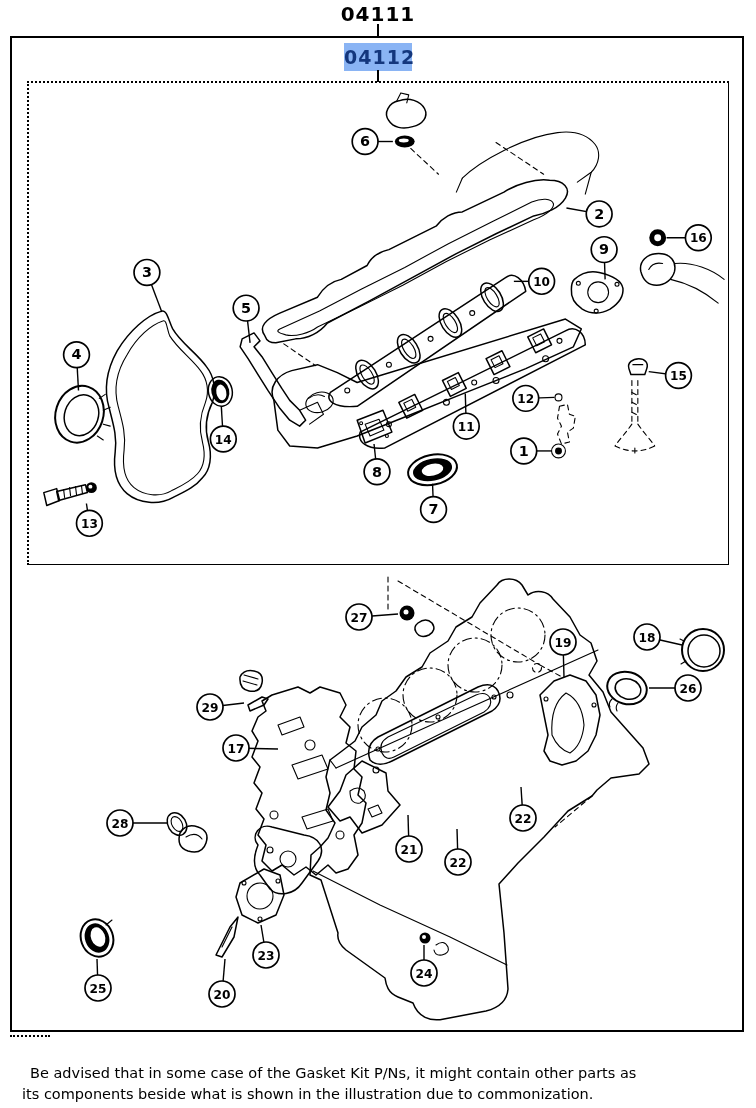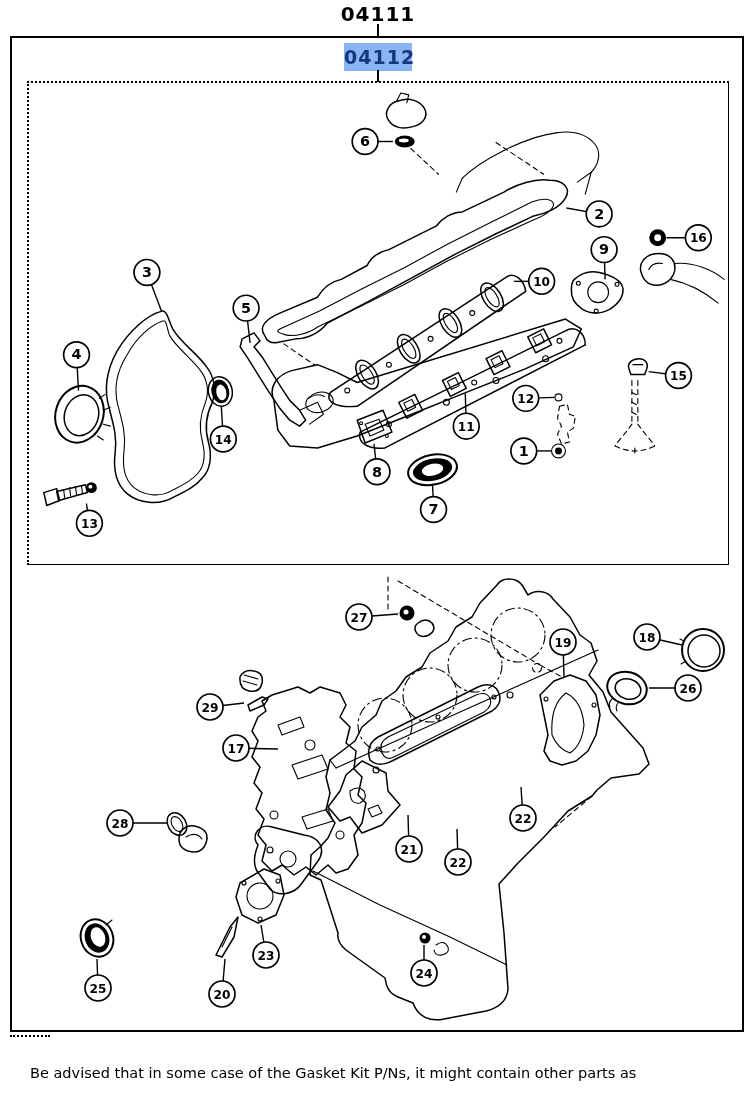--- a/index.html
+++ b/index.html
@@ -441,14 +441,15 @@
       <g>
         <line x1="414" y1="408" x2="414" y2="380" stroke="#000" stroke-width="1.4"></line>
         <circle cx="414" cy="408" r="13" fill="#fff" stroke="#000" stroke-width="1.7"></circle>
         <text x="414" y="412.8" text-anchor="middle" font-size="12.5" textLength="17" lengthAdjust="spacingAndGlyphs">24</text>
       </g>
     </svg>
 
   <div id="footer-dots" class="abs"></div>
 
   <div id="note1" class="abs">Be advised that in some case of the Gasket Kit P/Ns,  it might contain other parts as</div>
+  <div id="note2" class="abs">its components beside what is shown in the illustration due to commonization.</div>
   <div id="doc-number" class="abs">119507</div>
 </div>
 
 </body></html>

